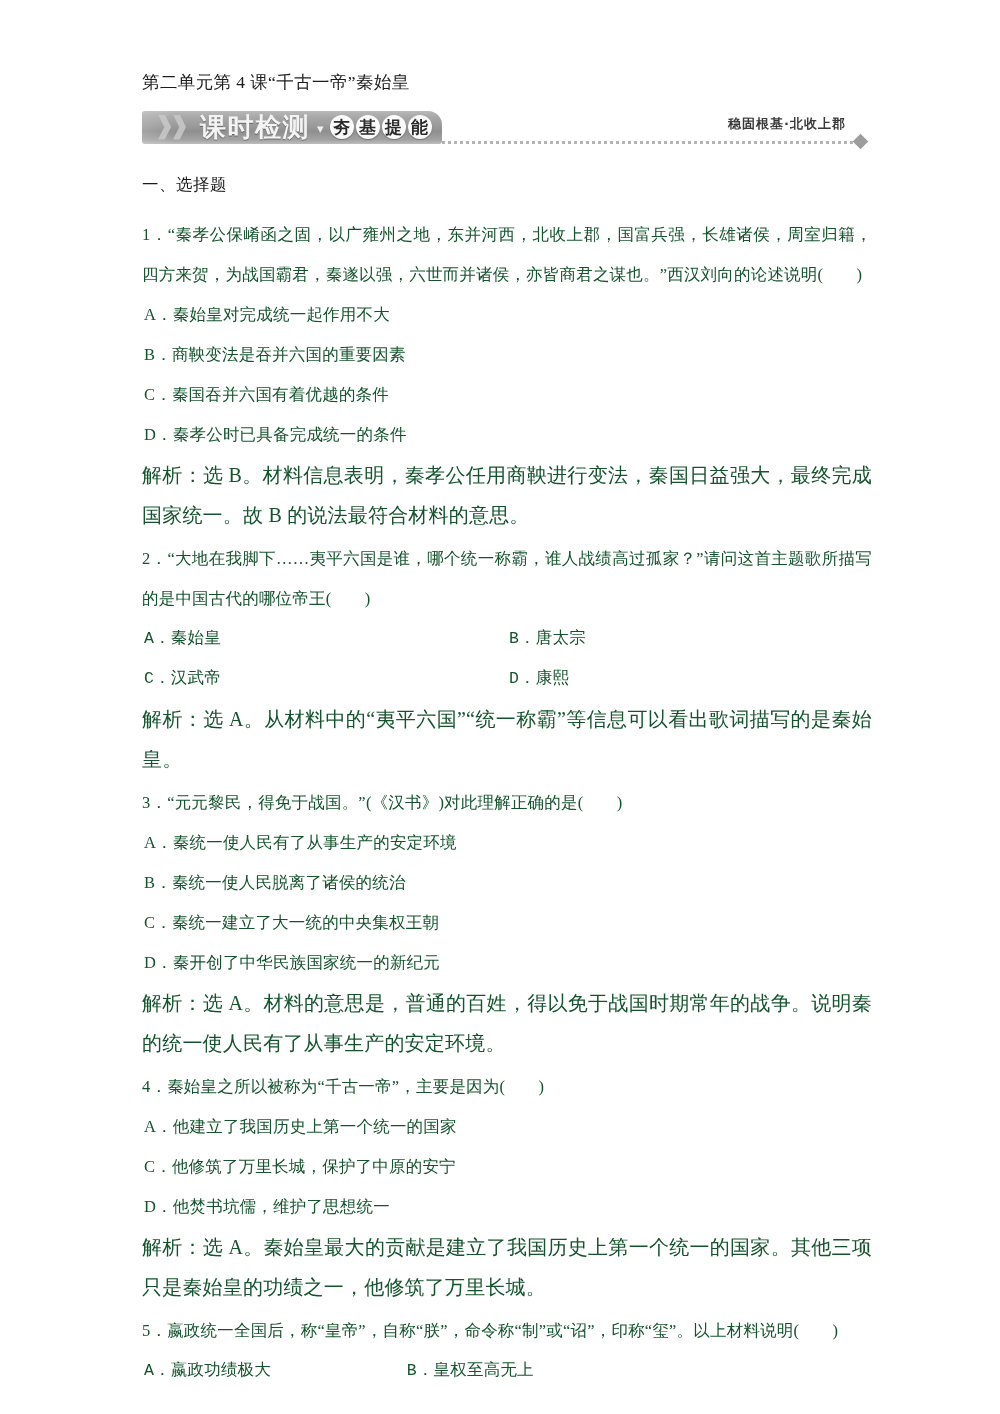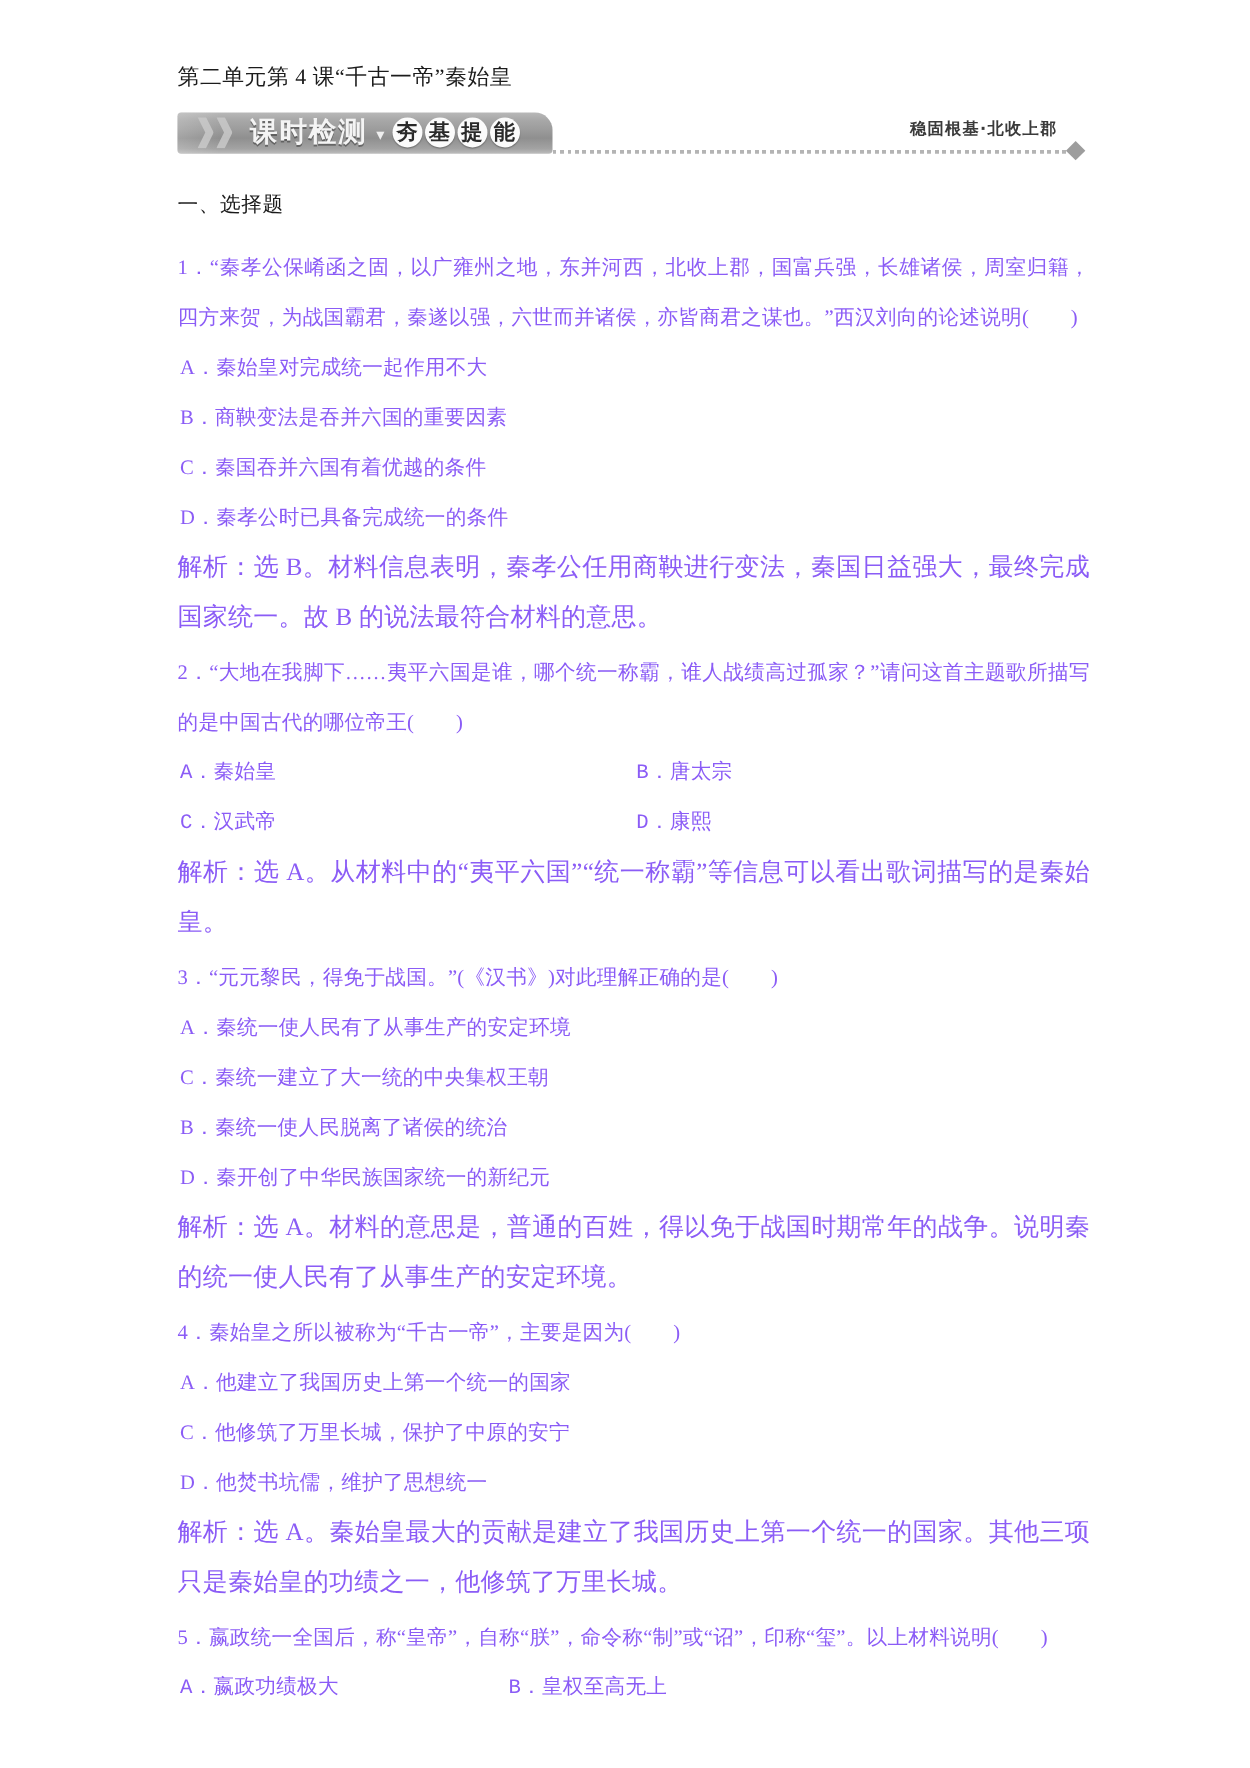--- a/index.html
+++ b/index.html
@@ -15,21 +15,21 @@
     -webkit-font-smoothing: antialiased;
     position: relative;
     overflow: hidden;
   }
   .page {
     position: absolute;
     left: 0; top: 0;
     width: 1000px;
     height: 1414px;
     box-sizing: border-box;
-    padding: 49px 128px 0 142px;
+    padding: 70px 128px 0 142px;
   }
 
   
   .chapter-title {
     font-size: 17.5px;
     line-height: 1.4;
     letter-spacing: 0.4px;
     color: #1c1c1c;
     margin: 0 0 16px 0;
     white-space: nowrap;
@@ -76,21 +76,21 @@
     top: 0;
     height: 33px;
     display: flex;
     align-items: center;
     gap: 3px;
     white-space: nowrap;
   }
   .banner-main {
     font-family: "DejaVu Sans", "Liberation Sans", sans-serif;
     font-weight: bold;
-    font-size: 22px;
+    font-size: 26px;
     color: #f4f4f4;
     letter-spacing: 1.5px;
     text-shadow: 0 1px 0 rgba(0,0,0,.35);
   }
   .banner-dot {
     font-size: 13px;
     color: #efefef;
     margin: 0 3px 0 4px;
     position: relative;
     top: 2px;
@@ -149,21 +149,21 @@
     line-height: 1.5;
     margin: 0 0 18px 0;
     letter-spacing: .5px;
   }
   .block { margin: 0 0 4px 0; }
 
   .q-stem, .q-option, .q-explain {
     font-size: 16.5px;
     line-height: 40px;
     letter-spacing: .2px;
-    color: #8b5cf6;
+    color: #14532d;
     margin: 0;
     text-align: justify;
     text-justify: inter-ideograph;
   }
   .q-stem { margin-bottom: 0; }
   .q-option { padding-left: 2px; }
   .q-explain { font-size: 20px; }
 
   .opts-2col {
     display: flex;
@@ -225,22 +225,22 @@
         <p class="q-option col2">B．唐太宗</p>
         <p class="q-option">C．汉武帝</p>
         <p class="q-option col2">D．康熙</p>
       </div>
       <p class="q-explain">解析：选 A。从材料中的“夷平六国”“统一称霸”等信息可以看出歌词描写的是秦始皇。</p>
     </div>
 
     <div class="block">
       <p class="q-stem">3．“元元黎民，得免于战国。”(《汉书》)对此理解正确的是(　　)</p>
       <p class="q-option">A．秦统一使人民有了从事生产的安定环境</p>
+      <p class="q-option">B．秦统一使人民脱离了诸侯的统治</p>
       <p class="q-option">C．秦统一建立了大一统的中央集权王朝</p>
-      <p class="q-option">B．秦统一使人民脱离了诸侯的统治</p>
       <p class="q-option">D．秦开创了中华民族国家统一的新纪元</p>
       <p class="q-explain">解析：选 A。材料的意思是，普通的百姓，得以免于战国时期常年的战争。说明秦的统一使人民有了从事生产的安定环境。</p>
     </div>
 
     <div class="block">
       <p class="q-stem">4．秦始皇之所以被称为“千古一帝”，主要是因为(　　)</p>
       <p class="q-option">A．他建立了我国历史上第一个统一的国家</p>
       <p class="q-option">C．他修筑了万里长城，保护了中原的安宁</p>
       <p class="q-option">D．他焚书坑儒，维护了思想统一</p>
       <p class="q-explain">解析：选 A。秦始皇最大的贡献是建立了我国历史上第一个统一的国家。其他三项只是秦始皇的功绩之一，他修筑了万里长城。</p>

